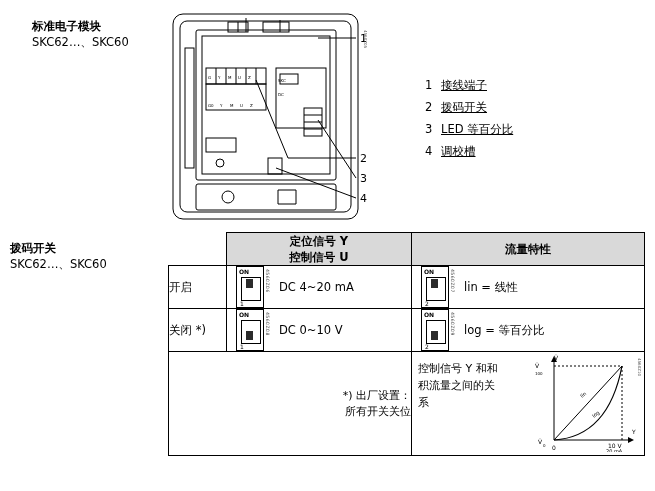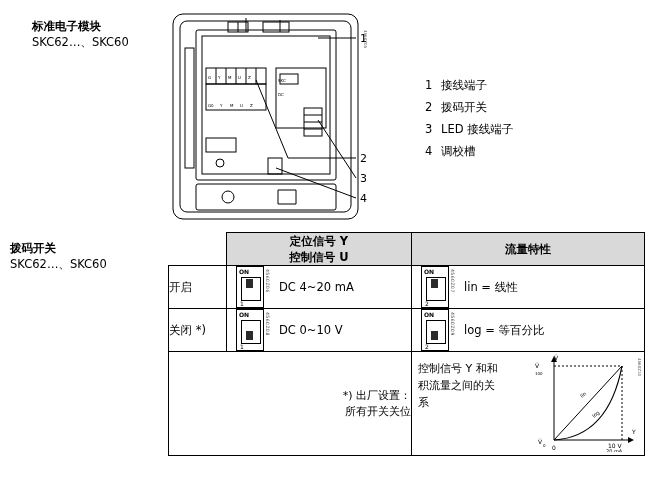--- a/index.html
+++ b/index.html
@@ -23,21 +23,21 @@
   #cap2 .s{font-size:11.5px;line-height:16px;}
 
   
   #draw{left:168px;top:8px;width:215px;height:220px;}
   #draw svg{display:block;}
 
   
   #legend{left:425px;top:78px;width:200px;}
   #legend .row{display:flex;align-items:flex-start;margin-bottom:7px;font-size:11.5px;}
   #legend .num{width:16px;flex:0 0 16px;}
-  #legend .lbl{flex:1;}
+  #legend .lbl{flex:1;text-decoration:underline;}
   table.t{border-collapse:collapse;width:476px;table-layout:fixed;}
   table.t td,table.t th{border:1px solid #000;padding:0;vertical-align:middle;}
   .hdr{background:#d9d9d9;text-align:center;font-weight:bold;font-size:11.5px;padding:6px 2px;line-height:16px;}
   .rowlbl{width:55px;text-align:left;padding-left:8px;font-weight:normal;font-size:11.5px;}
   .cellpad{padding:8px 6px;}
   .valtxt{font-size:11.5px;}
   .flexcell{display:flex;align-items:center;}
   .dipwrap{flex:0 0 46px;display:flex;justify-content:center;}
   .vtxt{flex:1;padding-left:6px;}
 
@@ -141,21 +141,21 @@
   <div class="row">
     <div class="num">1</div>
     <div class="lbl">接线端子</div>
   </div>
   <div class="row">
     <div class="num">2</div>
     <div class="lbl">拨码开关</div>
   </div>
   <div class="row">
     <div class="num">3</div>
-    <div class="lbl">LED 接线端子</div>
+    <div class="lbl">LED 等百分比</div>
   </div>
   <div class="row">
     <div class="num">4</div>
     <div class="lbl">调校槽</div>
   </div>
 </div>
 
 <div class="abs" style="left:168px;top:232px;border-radius:15px;">
 <table class="t">
   <colgroup>

